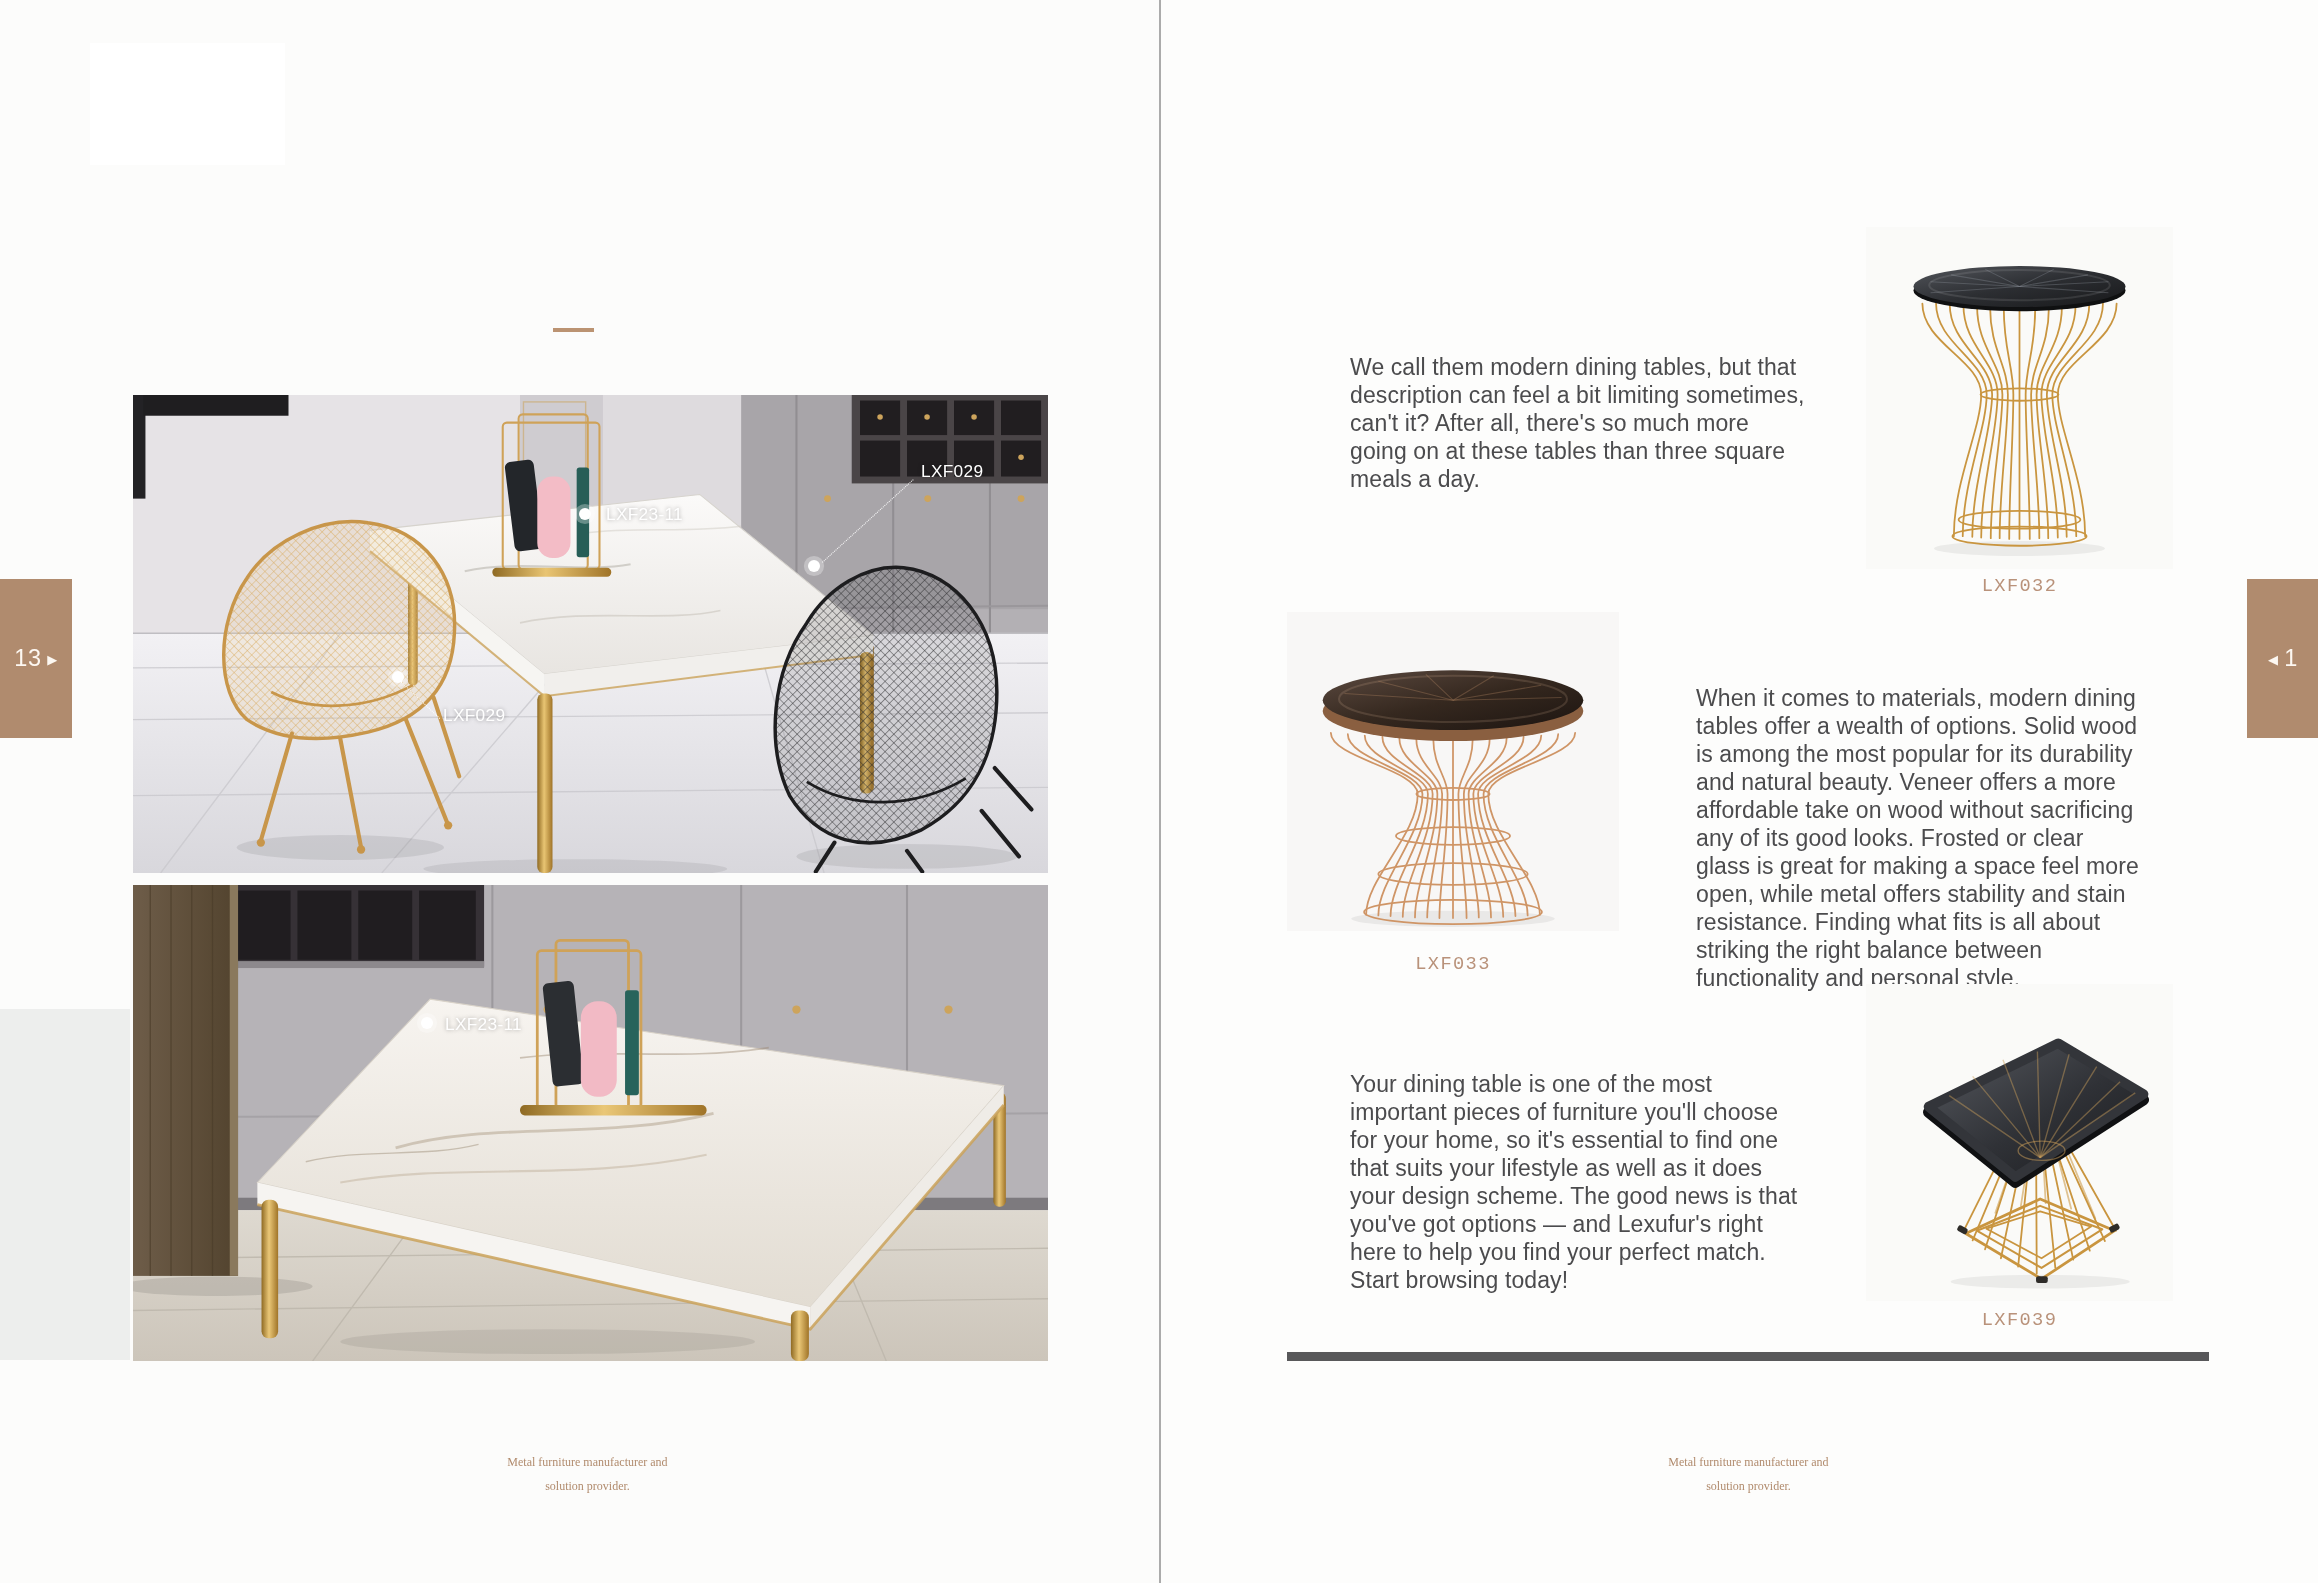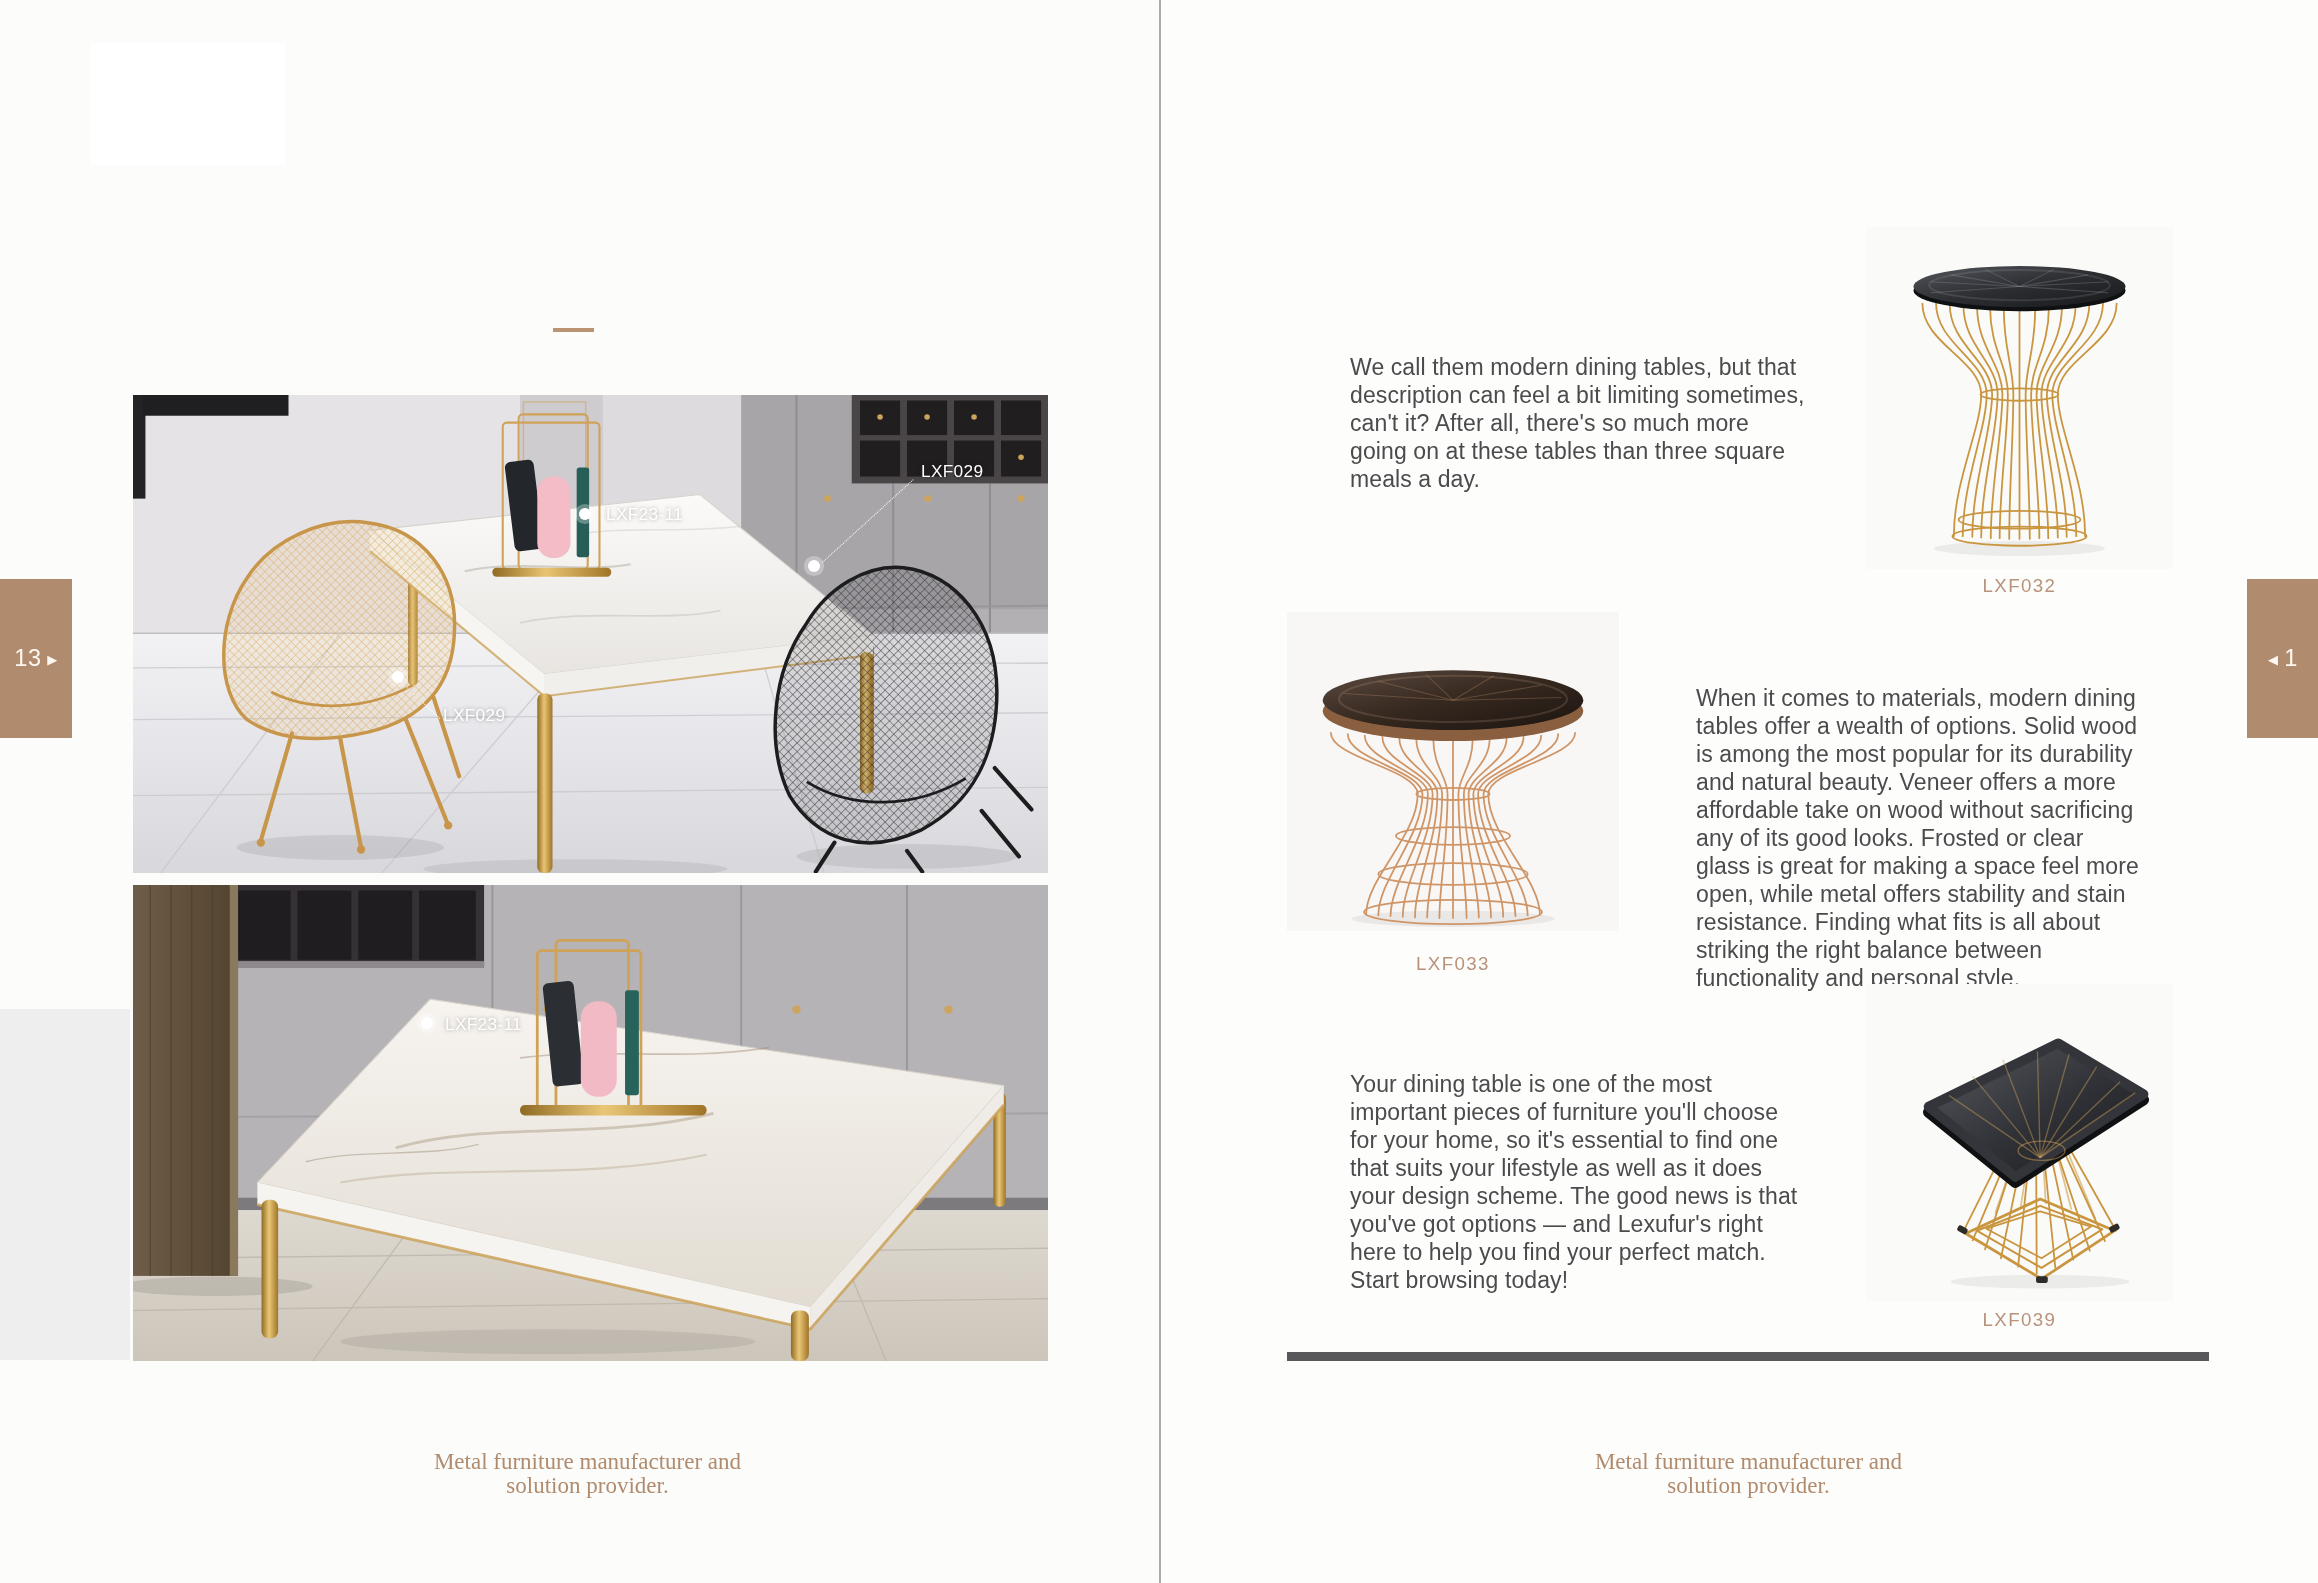--- a/index.html
+++ b/index.html
@@ -17,25 +17,25 @@
          font-family:"Liberation Serif",serif;font-size:58px;line-height:64px;
          color:#b18b6d;letter-spacing:0;}
   .title-dash{left:553px;top:328px;width:41px;height:3.5px;background:#bb9372;}
 
   .para{font-size:23px;line-height:28px;color:#4b4b4d;letter-spacing:0.1px;}
   #para1{left:189px;top:353px;width:456px;}
   #para2{left:535px;top:684px;width:448px;}
   #para3{left:189px;top:1070px;width:456px;}
 
   .product{background:#fafaf8;}
-  .code{font-size:18.7px;letter-spacing:1.4px;color:#b9927a;text-align:center;}
+  .code{font-size:18.7px;letter-spacing:1.4px;color:#b9927a;text-align:center;font-family:Liberation Mono, monospace;}
 
   .bar{left:126px;top:1352px;width:922px;height:9px;background:#58585a;}
 
-  .footer{font-family:"Liberation Serif",serif;font-size:23px;line-height:24px;
+  .footer{font-family:"Liberation Serif",serif;font-size:12px;line-height:24px;
           color:#b18b6d;text-align:center;}
 
   .tab{position:absolute;width:72px;height:159px;background:#b08b6e;color:#fdf8f2;
        display:flex;align-items:center;justify-content:center;gap:5.5px;
        font-size:23.5px;letter-spacing:0.7px;}
   .tab .arr{font-family:"DejaVu Sans",sans-serif;font-size:13px;position:relative;top:1.4px;}
   #tab-13{left:0;top:579px;}
   #tab-14{left:2247px;top:579px;}
 
   .grey-strip{left:0;top:1009px;width:130px;height:351px;background:#edeeed;}

